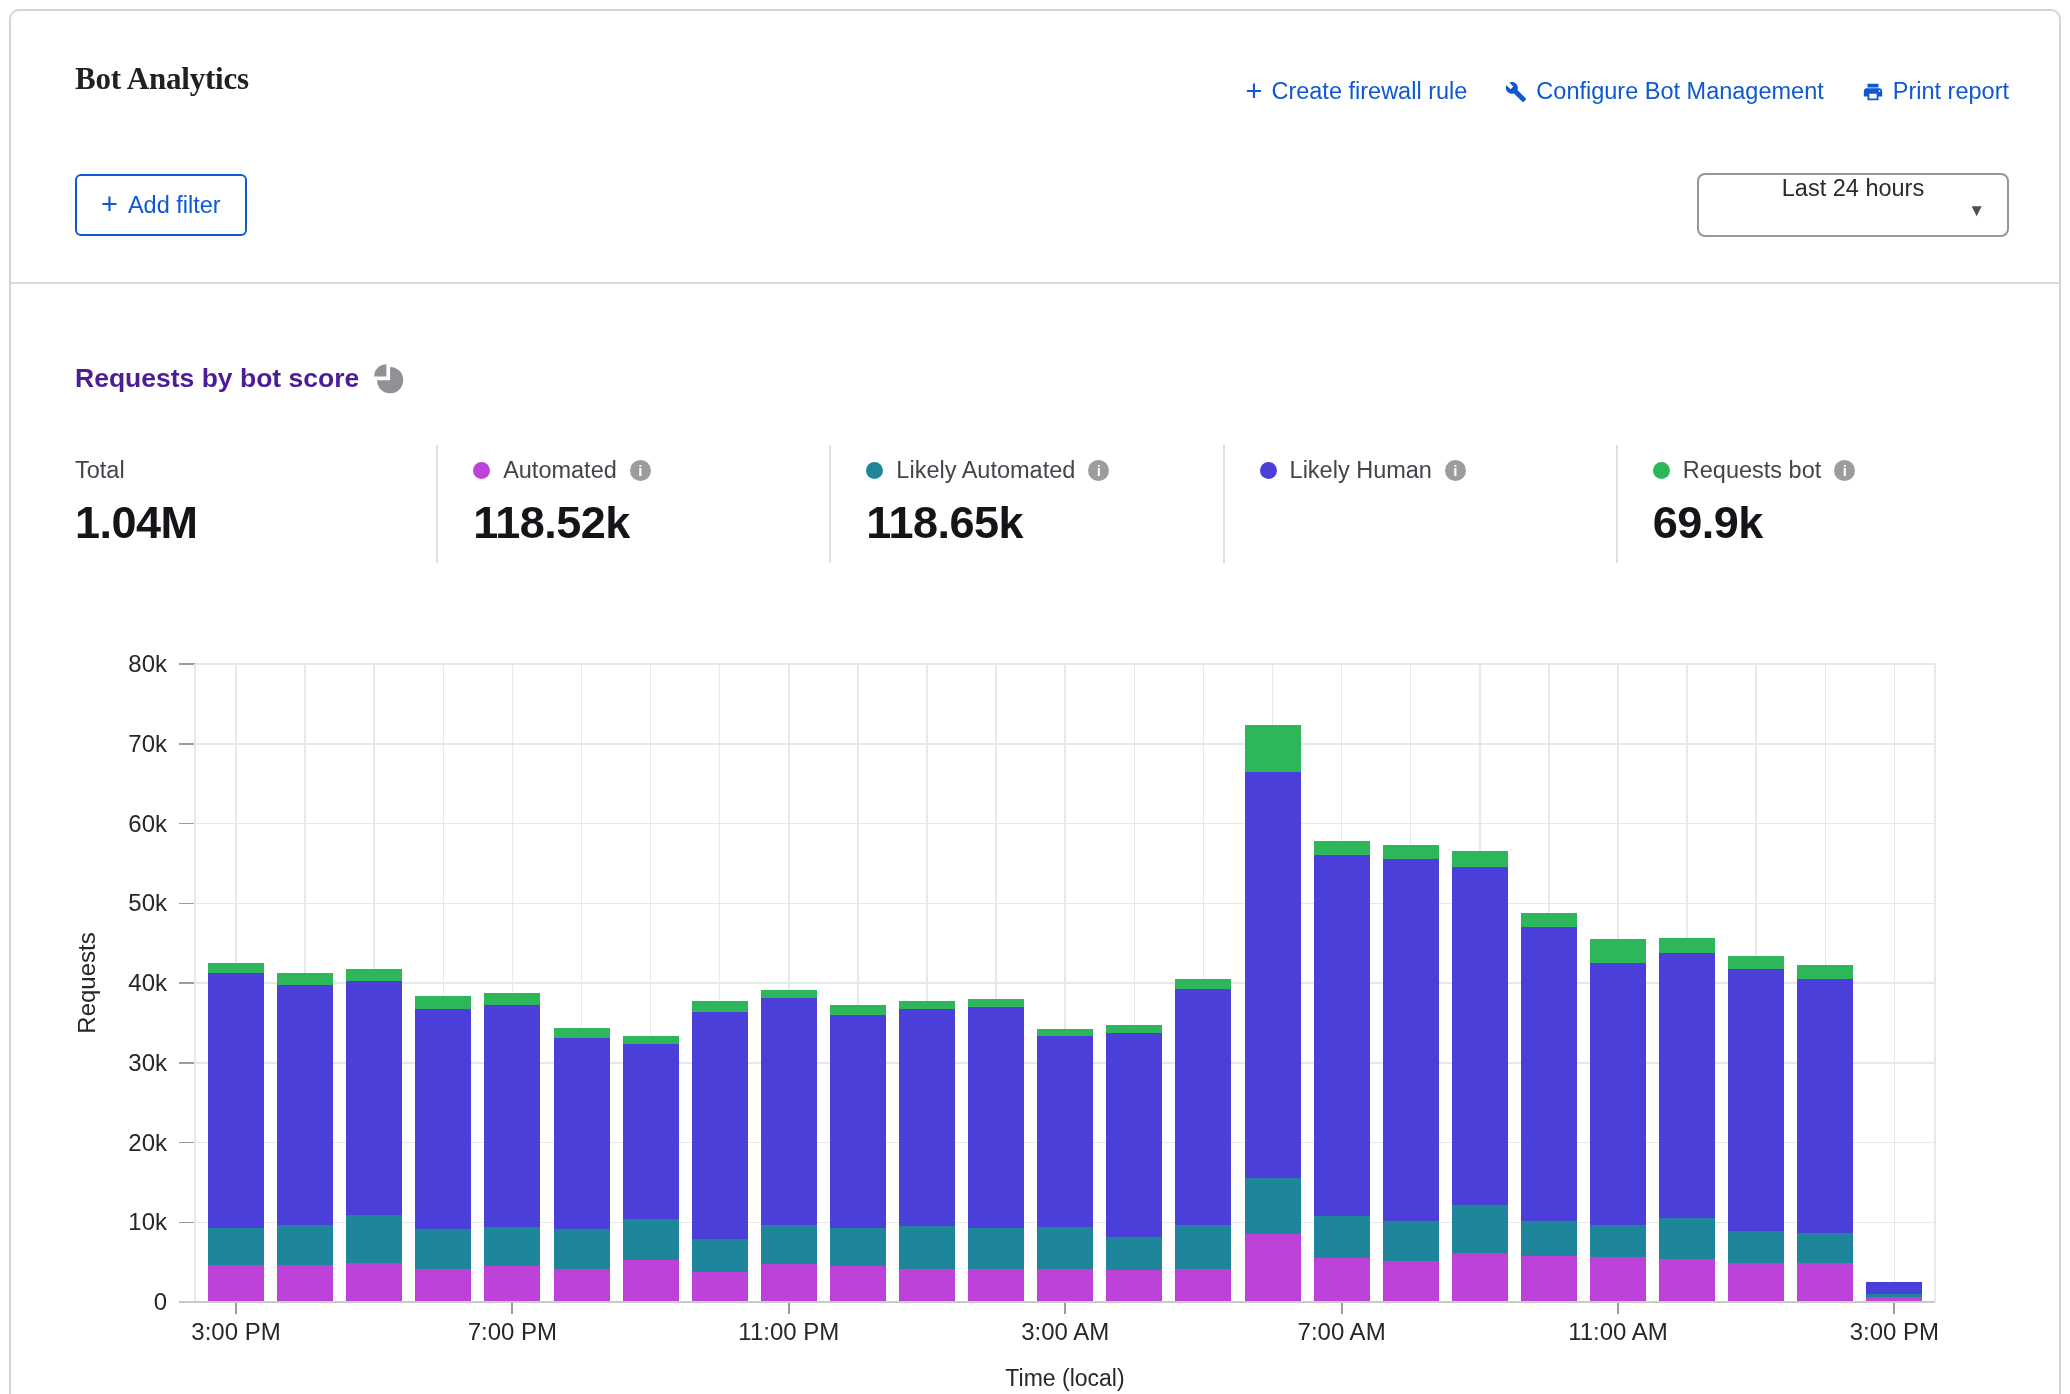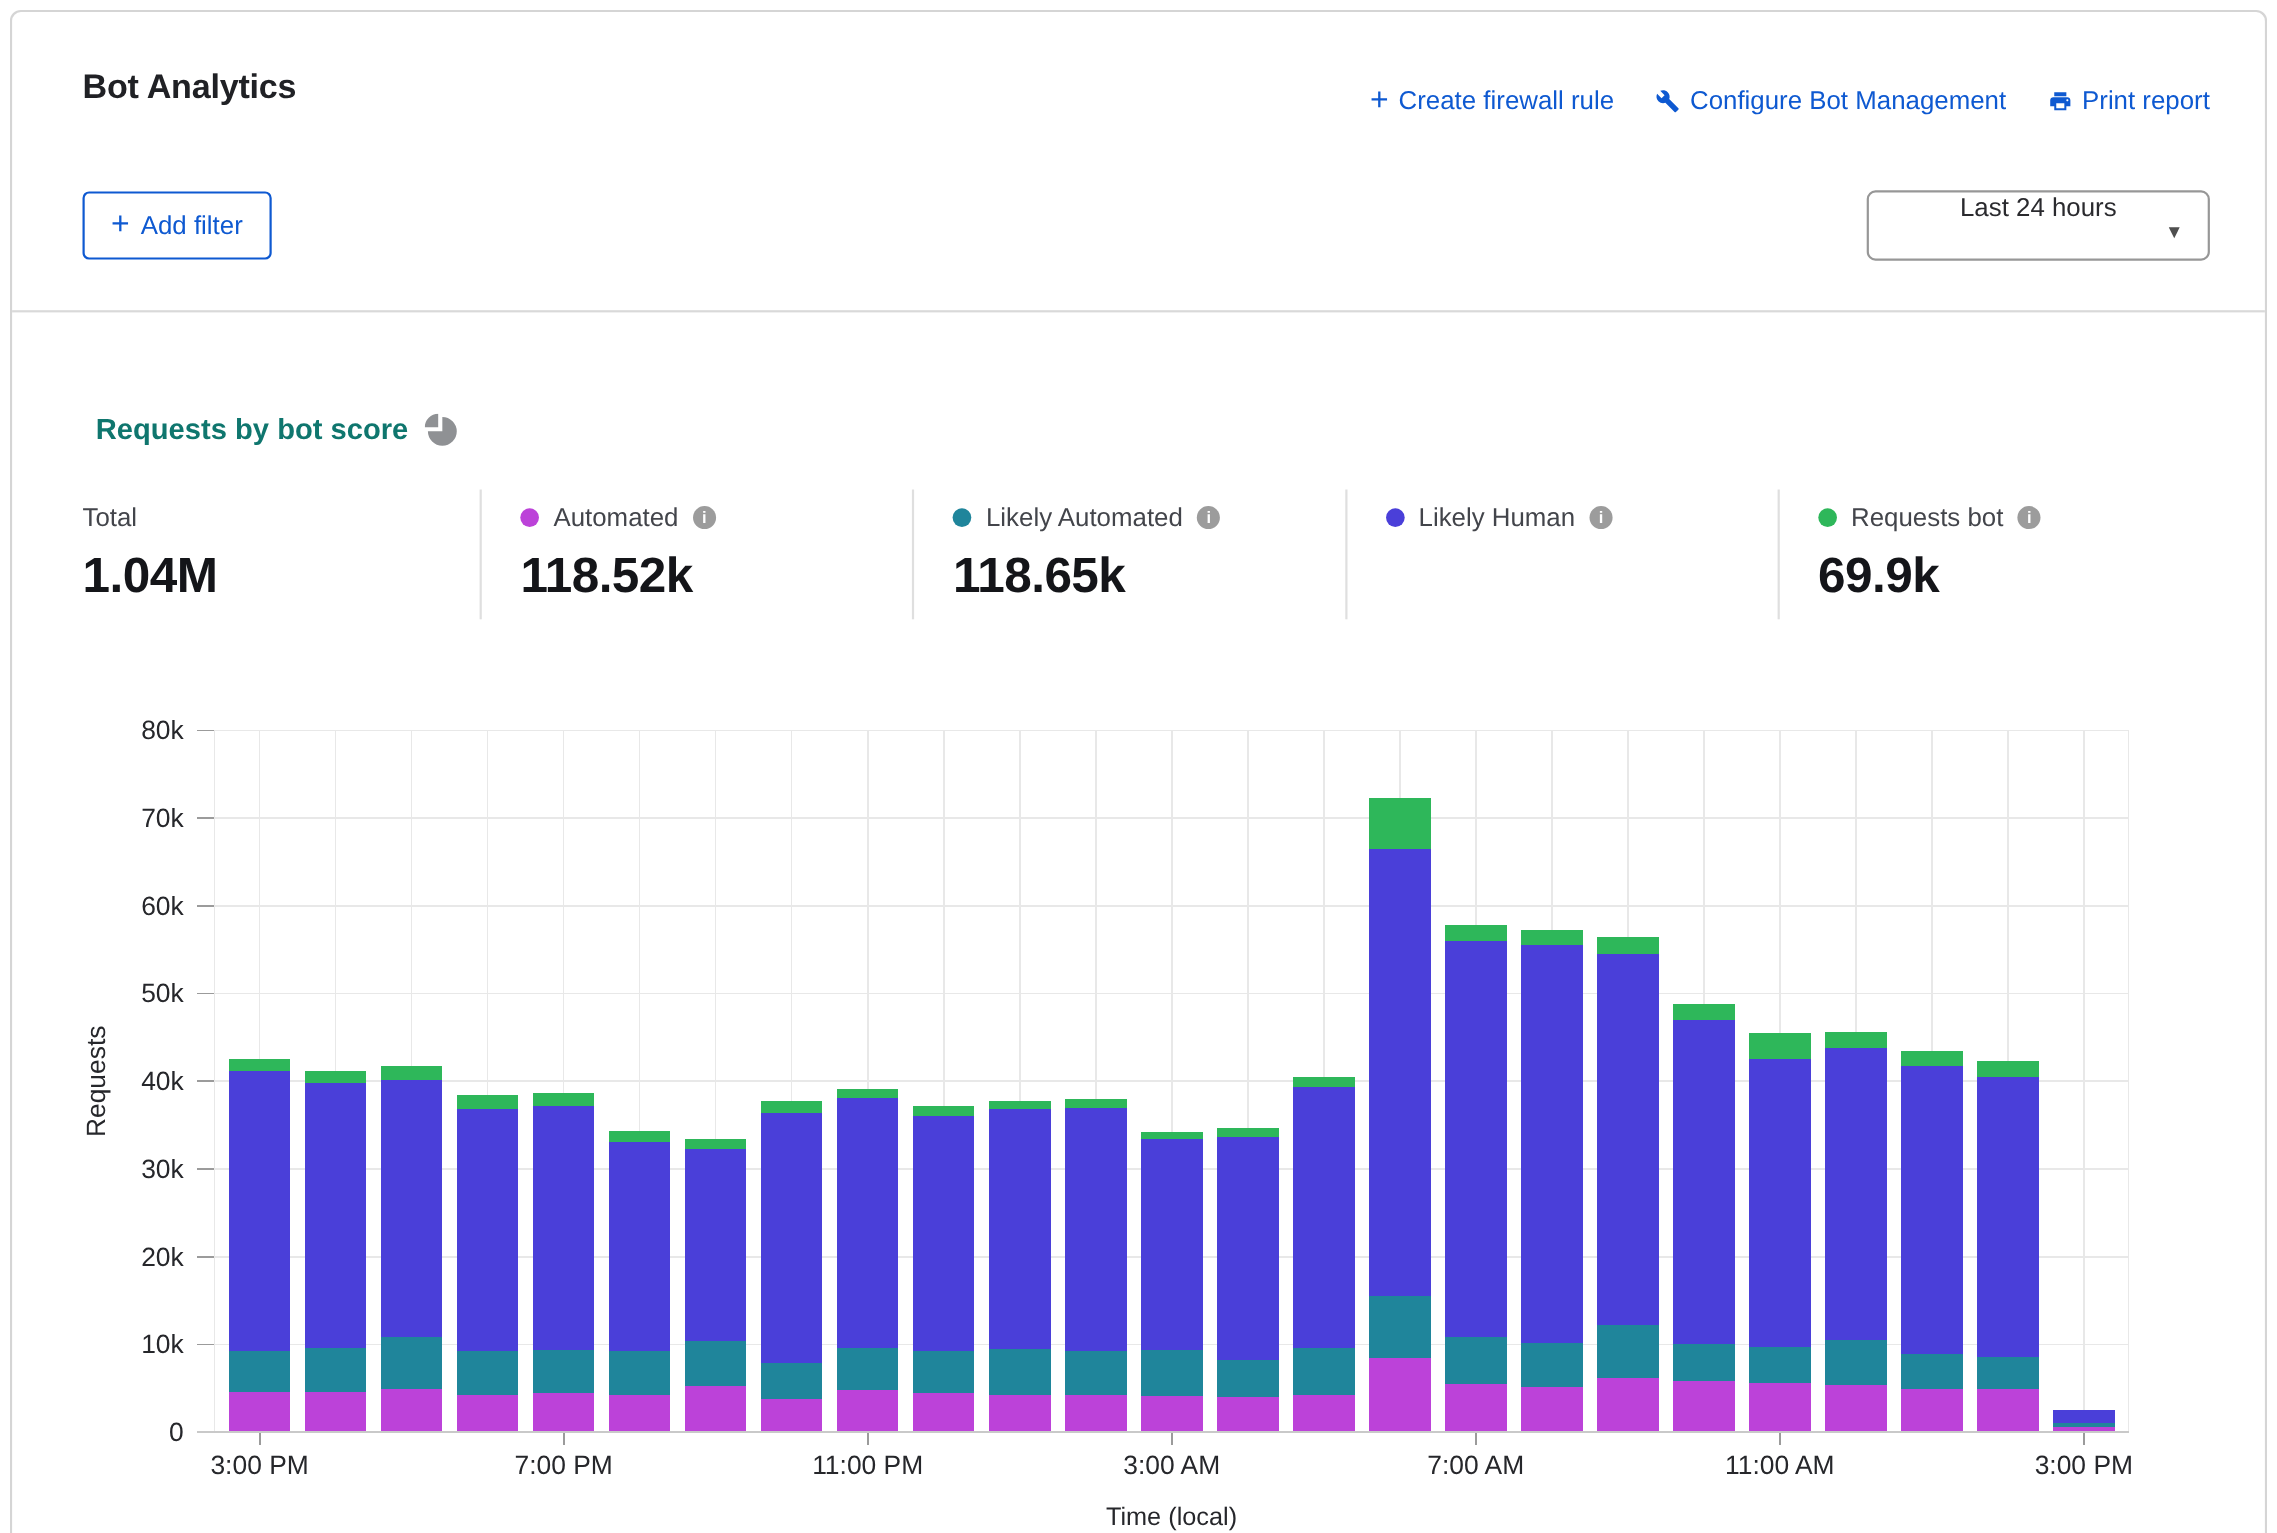--- a/index.html
+++ b/index.html
@@ -8,21 +8,21 @@
     font-family:"Liberation Sans","DejaVu Sans",sans-serif;color:#1d1f23;
     overflow:hidden;
   }
   .card{
     position:absolute;left:9px;top:9px;right:9px;bottom:0;
     background:#fff;border:2px solid #d5d5d5;border-bottom:none;
     border-radius:10px 10px 0 0;
   }
   .page-title{
     position:absolute;left:64px;top:50px;margin:0;
-    font-size:31px;font-weight:700;color:#202125;letter-spacing:-.2px;
+    font-size:31px;font-weight:700;color:#202125;letter-spacing:-.2px;font-family:Liberation Serif, serif;
   }
   .actions{
     position:absolute;top:67px;right:50px;
     display:flex;align-items:center;gap:38px;
   }
   .action-link{
     display:flex;align-items:center;gap:9px;
     color:#0e59d1;font-size:23.5px;cursor:pointer;white-space:nowrap;
   }
   .action-link svg{flex:0 0 auto;}
@@ -40,23 +40,23 @@
     font-size:23.5px;color:#2a2a2e;cursor:pointer;background:#fff;flex-direction:column;
   }
   .time-range .caret{
     margin-left:auto;color:#4f4f4f;font-size:17px;line-height:1;
   }
   .header-divider{
     position:absolute;left:0;right:0;top:271px;height:0;
     border-top:2px solid #d9d9d9;
   }
   .section-title{
-    position:absolute;left:64px;top:352px;margin:12px;
+    position:absolute;left:64px;top:352px;margin:0;
     display:flex;align-items:center;gap:15px;
-    font-size:26.5px;font-weight:700;color:#0f766e;
+    font-size:26.5px;font-weight:700;color:#4c1d95;
   }
   .stats{
     position:absolute;left:64px;right:50px;top:434px;
     display:flex;align-items:stretch;
   }
   .stat{width:400px;box-sizing:border-box;padding:10px 0 14px 35px;}
   .stat.first{width:368px;padding-left:0;}
   .stat + .stat{border-left:2px solid #dfdfdf;}
   .stat-label-row{display:flex;align-items:center;gap:13px;height:30px;}
   .stat-label{font-size:23.5px;color:#43454b;white-space:nowrap;}

